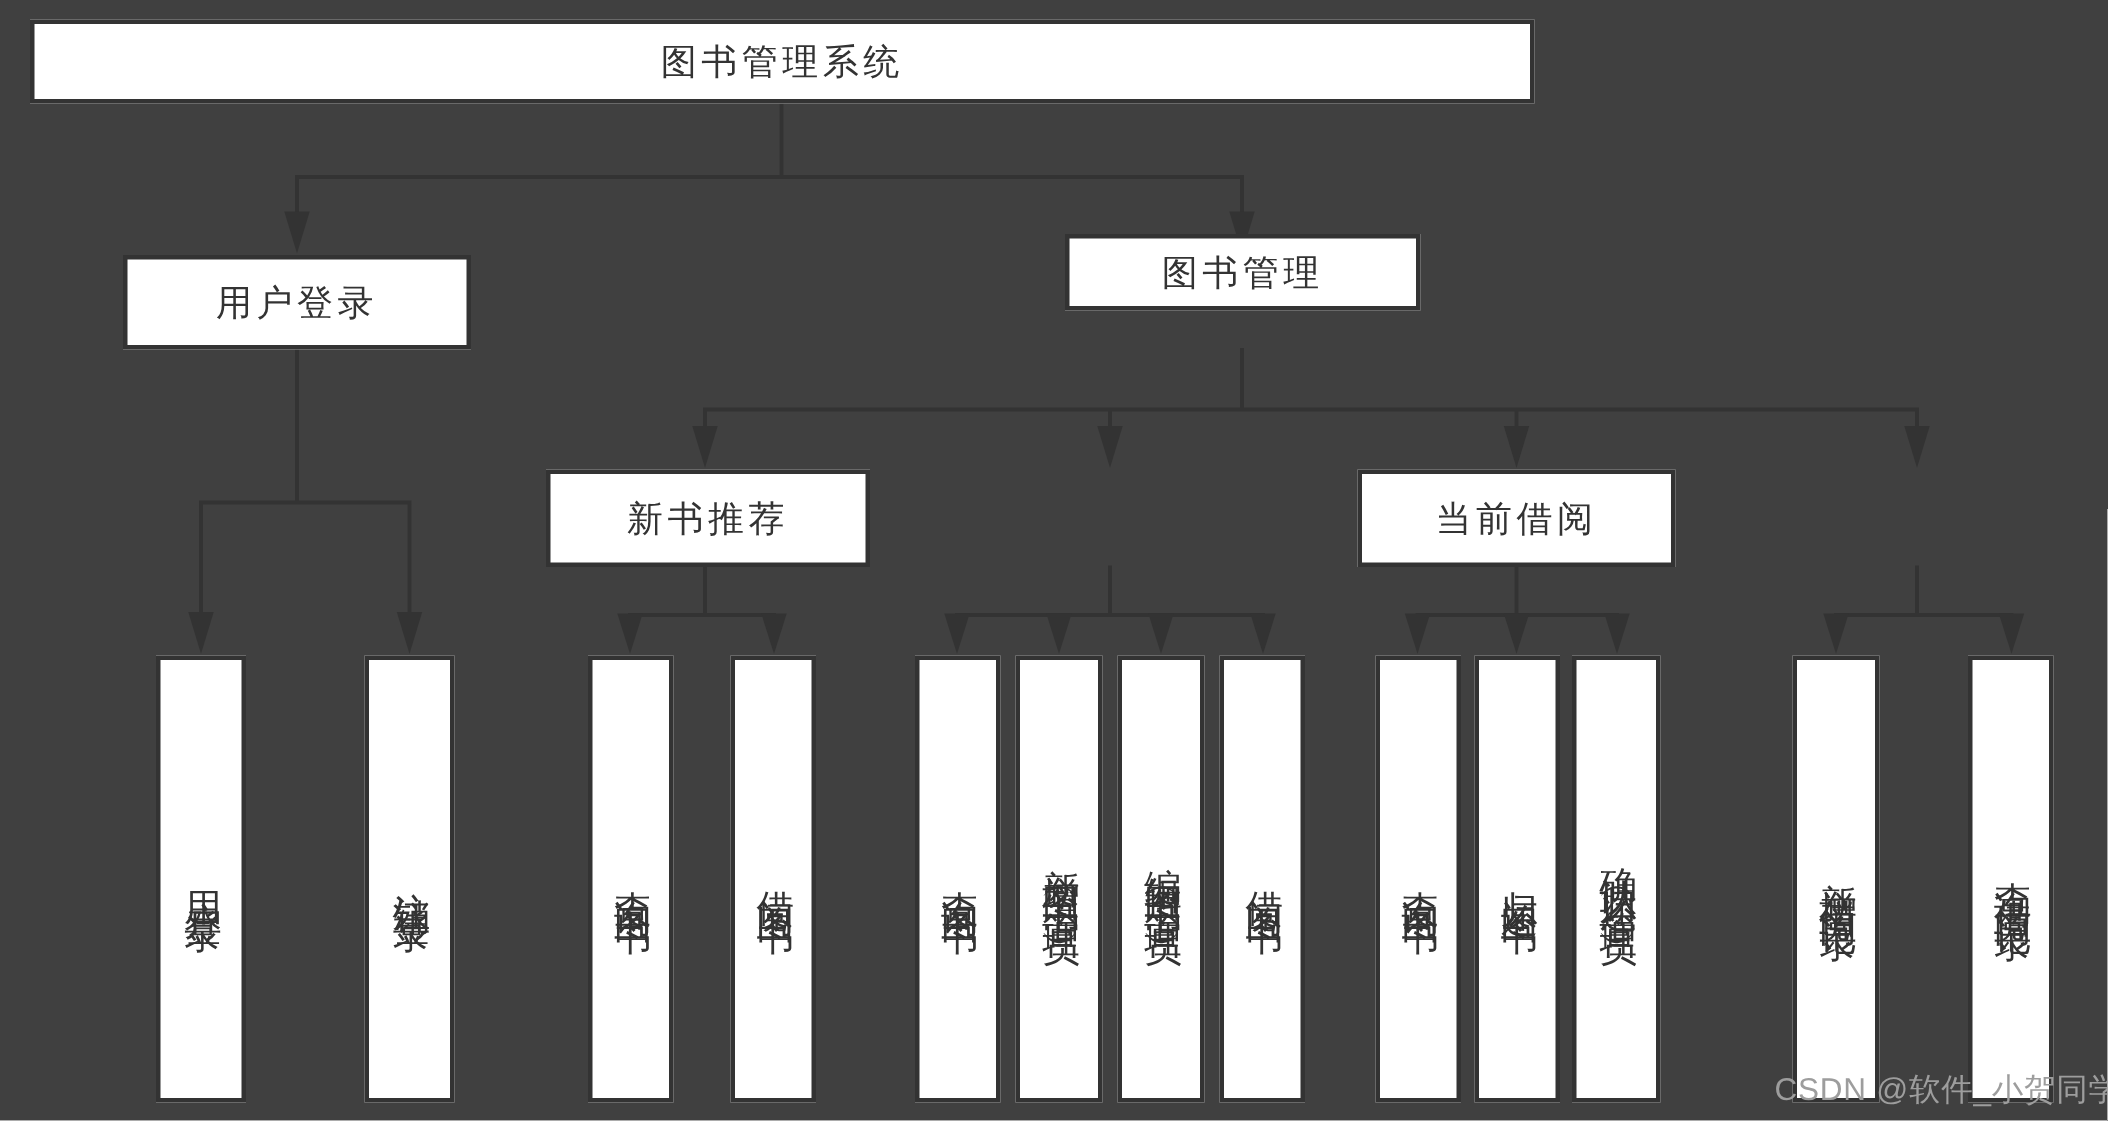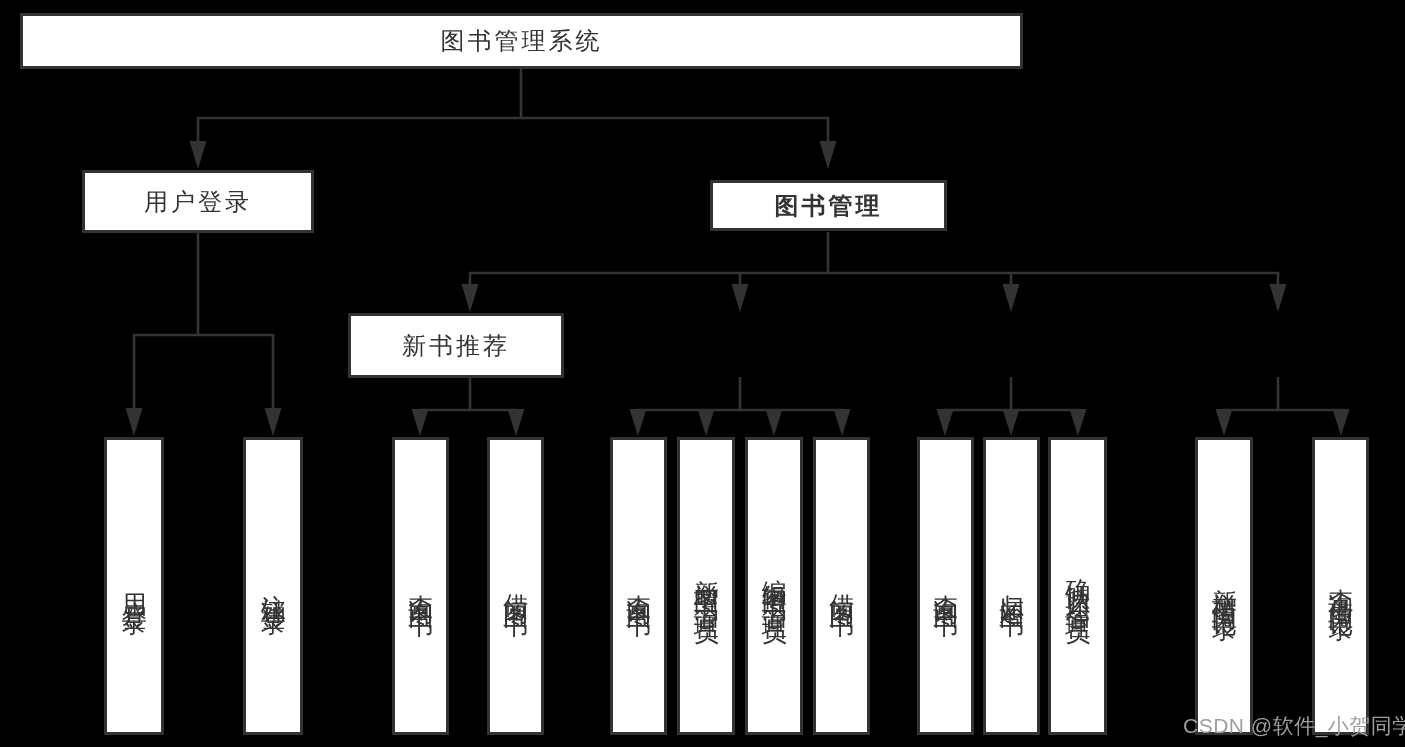--- a/index.html
+++ b/index.html
@@ -1,20 +1,20 @@
 <!DOCTYPE html>
 <html><head>
 <meta charset="utf-8">
 <style>
   html, body { margin: 0; padding: 0; background: #ffffff; }
   #canvas {
     position: relative;
     width: 1405px;
     height: 747px;
-    background: #000000;
+    background: #404040;
     overflow: hidden;
     font-family: "Liberation Sans", sans-serif;
     color: #333333;
   }
   #connectors {
     position: absolute;
     left: 0; top: 0;
     width: 1405px; height: 747px;
     z-index: 1;
   }
@@ -110,26 +110,29 @@
     <polygon points="1332.5,409 1349.5,409 1341,436"></polygon>
   </svg>
 
   <div class="node" style="left:20px; top:13px; width:1003px; height:56px;">
     <span>图书管理系统</span>
   </div>
 
   <div class="node" style="left:82px; top:170px; width:232px; height:63px;">
     <span>用户登录</span>
   </div>
-  <div class="node" style="left:710px; top:180px; width:237px; height:51px;font-weight:bold;">
+  <div class="node" style="left:710px; top:156px; width:237px; height:51px;">
     <span>图书管理</span>
   </div>
 
-  <div class="node" style="left:348px; top:313px; width:216px; height:65px;">
+  <div class="node" style="left:364px; top:313px; width:216px; height:65px;">
     <span>新书推荐</span>
+  </div>
+  <div class="node" style="left:905px; top:313px; width:212px; height:65px;">
+    <span>当前借阅</span>
   </div>
 
   <div class="leaf" style="left:104px; width:60px;">
     <span class="vtext">用户登录</span>
   </div>
   <div class="leaf" style="left:243px; width:60px;">
     <span class="vtext">注销登录</span>
   </div>
 
   <div class="leaf" style="left:392px; width:57px;">

